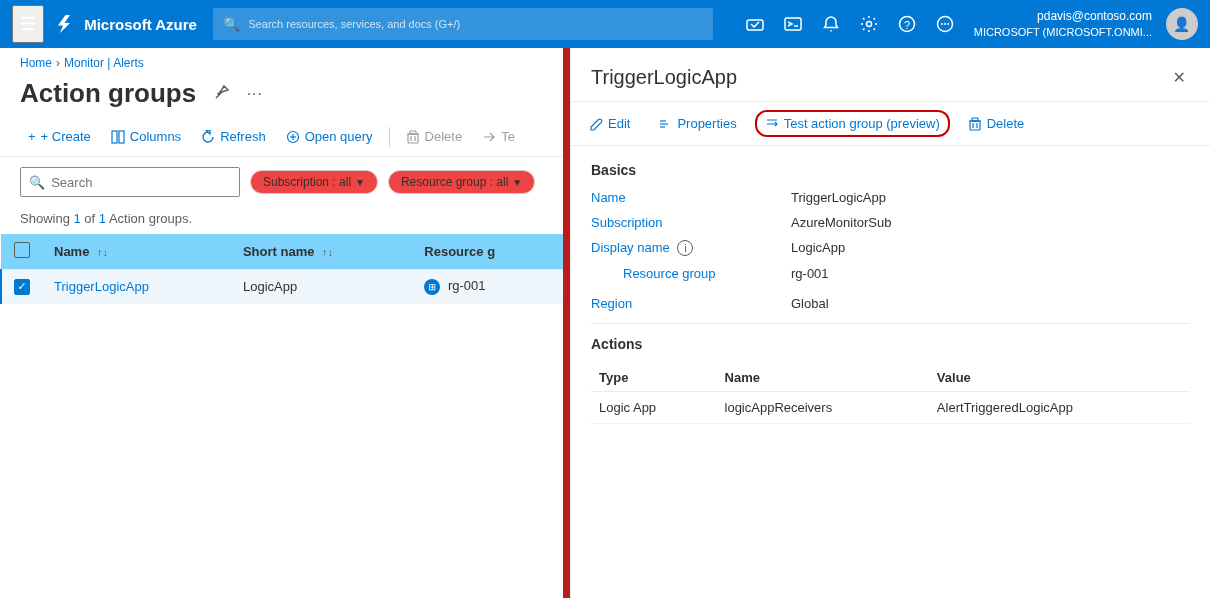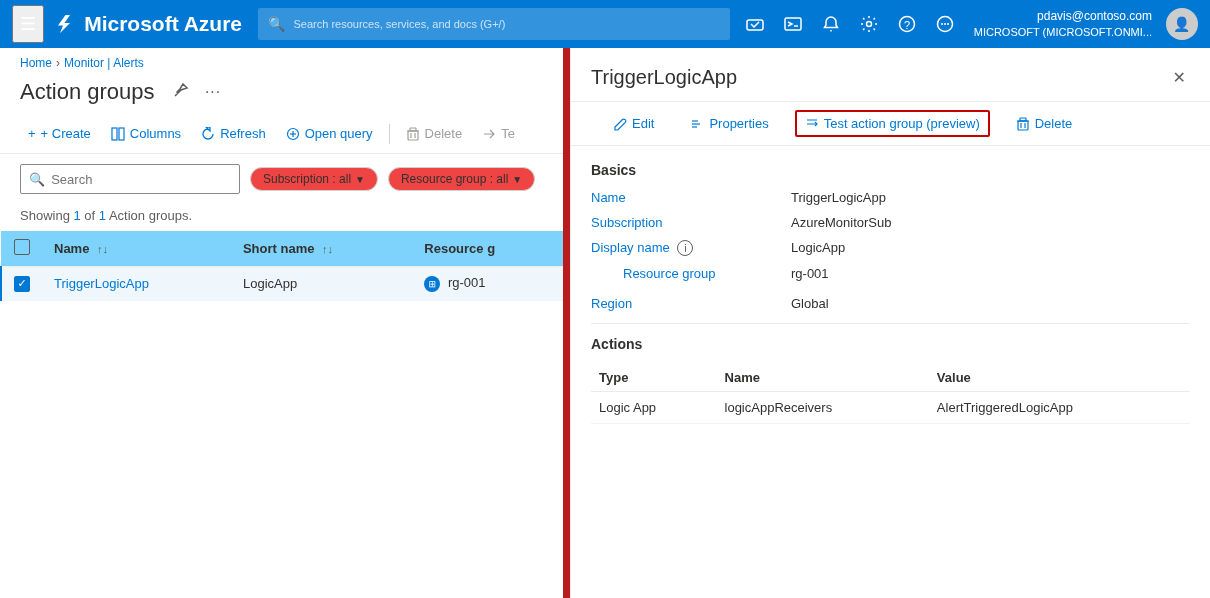--- a/index.html
+++ b/index.html
@@ -19,21 +19,21 @@
       color: white;
       font-size: 18px;
       cursor: pointer;
       padding: 6px;
     }
     .nav-logo {
       display: flex;
       align-items: center;
       gap: 8px;
       color: white;
-      font-size: 21px;
+      font-size: 15px;
       font-weight: 600;
       white-space: nowrap;
       margin-right: 8px;
     }
     .nav-search {
       flex: 1;
       max-width: 500px;
       display: flex;
       align-items: center;
       background: rgba(255,255,255,0.2);
@@ -122,22 +122,22 @@
     .breadcrumb .sep { color: #605e5c; }
 
     
     .page-title-area {
       padding: 4px 20px 8px;
       display: flex;
       align-items: center;
       gap: 10px;
     }
     .page-title {
-      font-size: 22px;
-      font-weight: 400;
+      font-size: 26px;
+      font-weight: 700;
       color: #323130;
     }
     .title-icons {
       display: flex;
       gap: 8px;
       align-items: center;
       margin-left: 4px;
     }
     .title-icon-btn {
       background: none;
@@ -313,40 +313,40 @@
       border: none;
       cursor: pointer;
       font-size: 16px;
       color: #605e5c;
       padding: 4px;
     }
 
     
     .right-toolbar {
       display: flex;
-      gap: 16px;
-      padding: 8px 32px;
+      gap: 8px;
+      padding: 8px 8px;
       border-bottom: 1px solid #edebe9;
     }
     .right-toolbar-btn {
       display: flex;
       align-items: center;
       gap: 5px;
       background: none;
       border: none;
       cursor: pointer;
       color: #0078d4;
       font-size: 13px;
       padding: 6px 10px;
       border-radius: 2px;
       white-space: nowrap;
     }
     .right-toolbar-btn.highlighted {
       border: 2px solid #c50000;
-      border-radius: 2px;
+      border-radius: 12px;
       padding: 4px 8px;
     }
 
     
     .detail-content {
       flex: 1;
       overflow-y: auto;
       padding: 16px 20px;
     }
     .detail-section-title {

